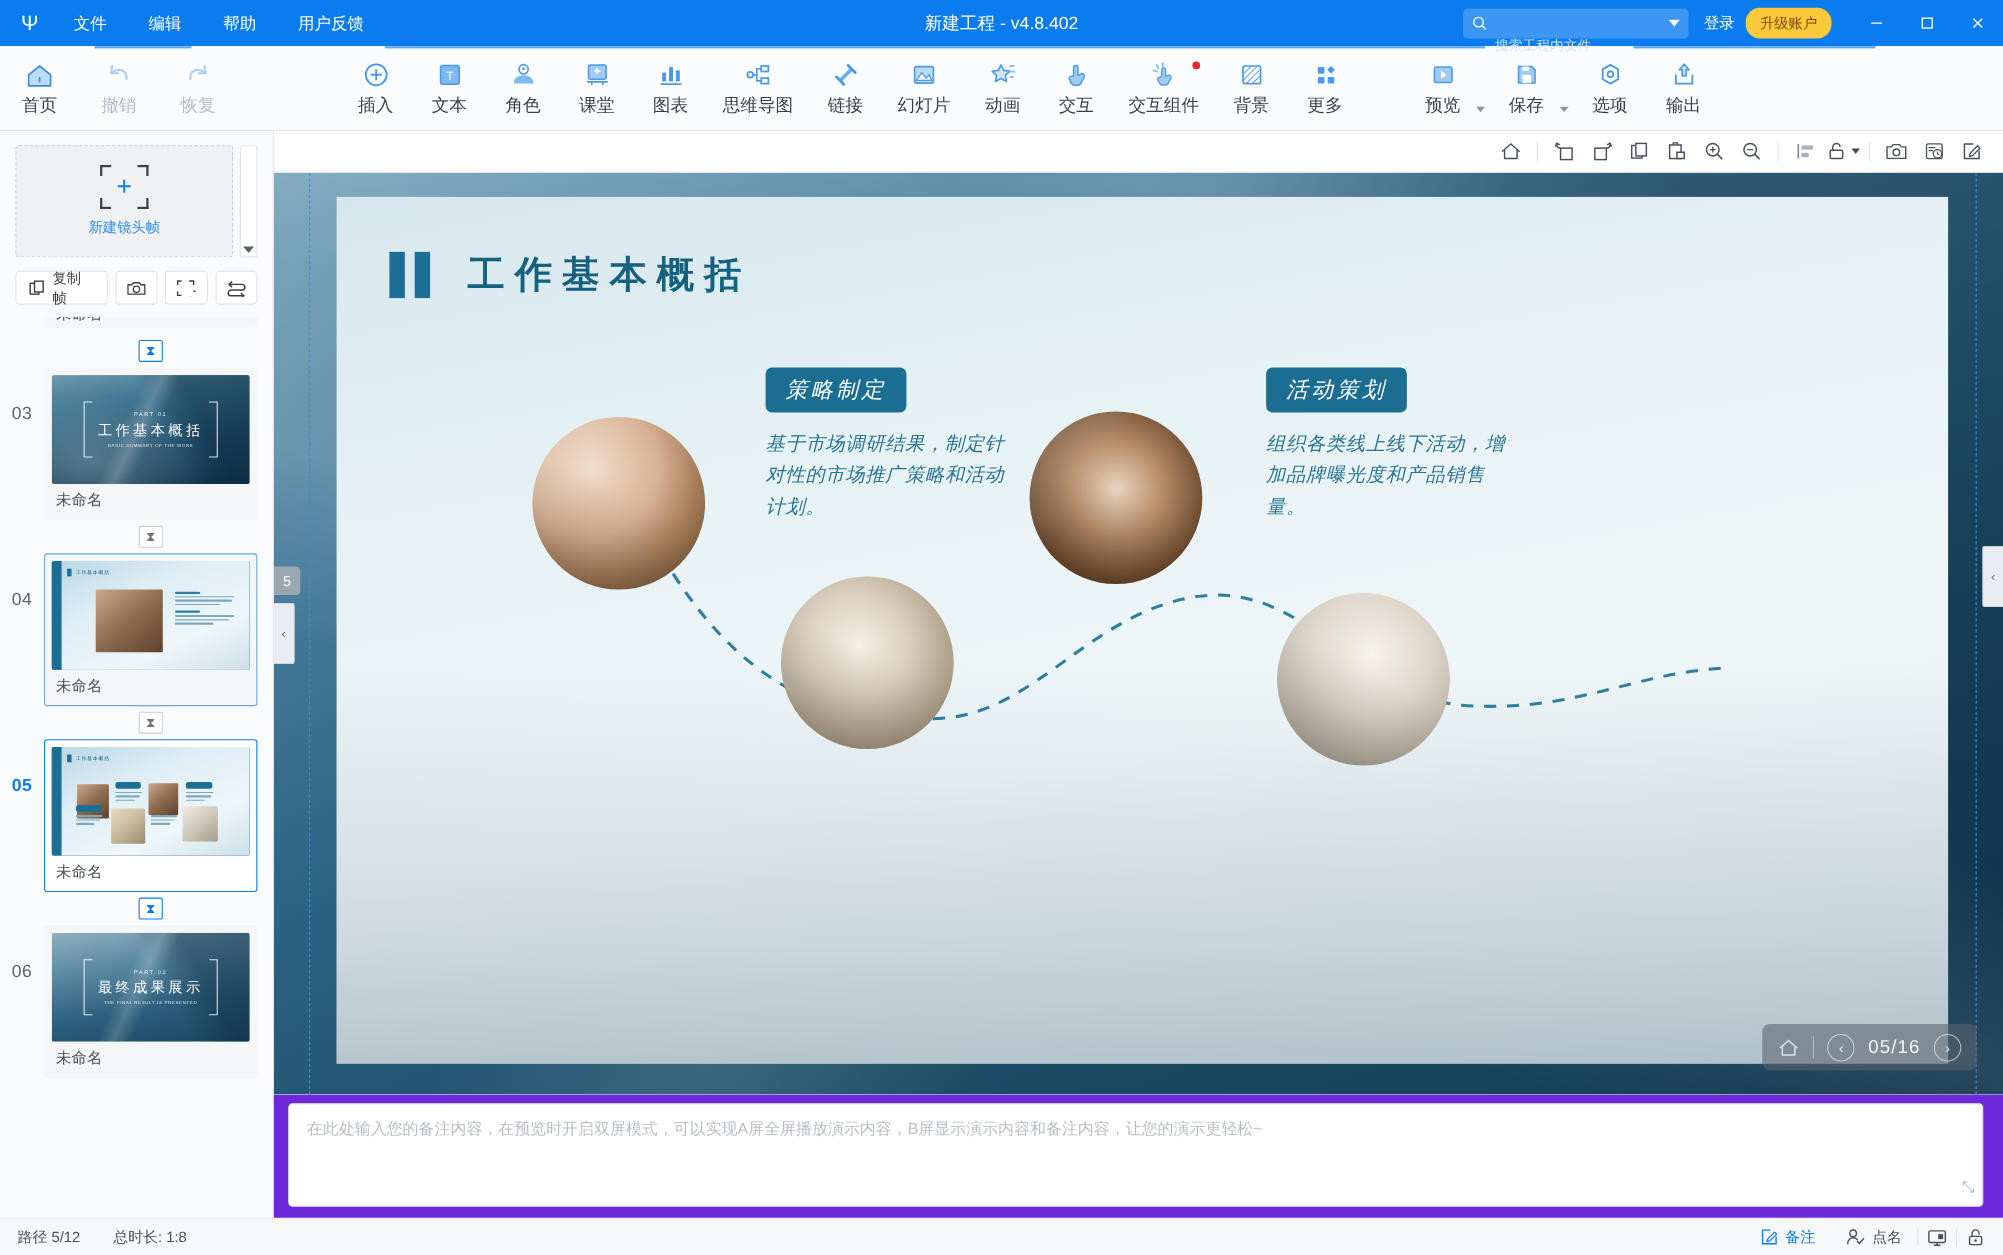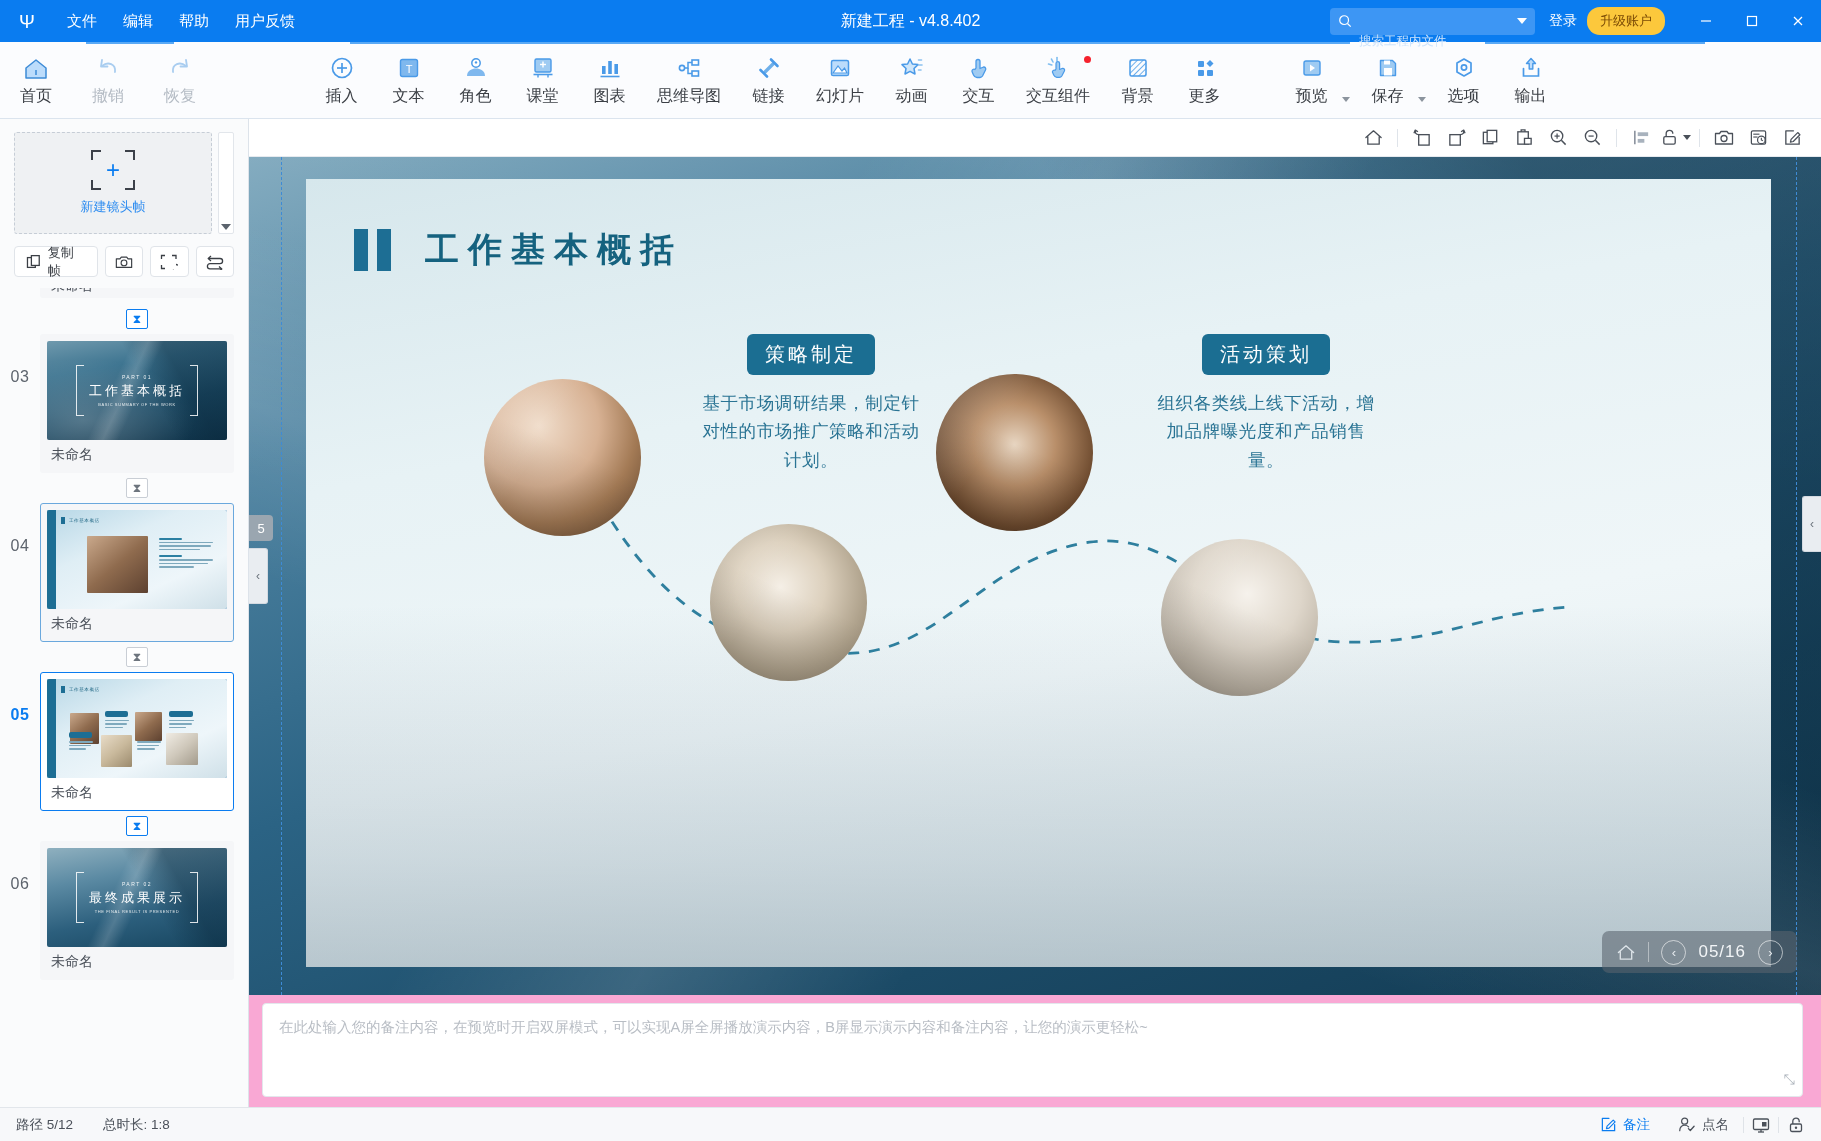--- a/index.html
+++ b/index.html
@@ -10,21 +10,21 @@
   }
   #app { position: relative; width: 1821px; height: 1141px; display: flex; flex-direction: column; }
 
   
   .titlebar {
     height: 42px; background: #0a7cf0; display: flex; align-items: center;
     color: #fff; flex: 0 0 42px; position: relative;
   }
   .logo-box { width: 54px; display: flex; align-items: center; justify-content: center; }
   .logo-glyph { font-size: 19px; color: #fff; font-weight: 400; line-height: 1; }
-  .menu-items { display: flex; gap: 0px; }
+  .menu-items { display: flex; gap: 12px; }
   .menu-item {
     font-size: 15px; color: #fff; padding: 6px 13px; cursor: default;
     white-space: nowrap; border-radius: 3px;
   }
   .title-center {
     position: absolute; left: 0; right: 0; text-align: center;
     font-size: 16px; color: #fff; pointer-events: none; font-weight: 400;
   }
   .title-right {
     margin-left: auto; display: flex; align-items: center; gap: 0px; padding-right: 0px;
@@ -217,21 +217,21 @@
   .cp-overlay { position:absolute; inset:0;
     background:
       linear-gradient(125deg, rgba(255,255,255,.18) 10%, transparent 40%),
       linear-gradient(25deg, rgba(0,0,0,.18), transparent 55%); }
 
   .pill {
     display: inline-block; background: #1b6e92; color: #fff; border-radius: 6px;
     padding: 7px 18px; font-size: 20px; letter-spacing: 3px; white-space: nowrap; font-weight: 500;
   }
   .desc { color: #2a7494; font-size: 17.5px; line-height: 1.62; letter-spacing: .6px; margin-top: 14px; }
-  .node.center-lbl { text-align: center; }
+  .node.center-lbl { text-align: left; font-style: italic; }
 
   .pagepill {
     position: absolute; right: 24px; bottom: 22px; height: 42px; background: rgba(90,100,110,.58);
     border-radius: 7px; display: flex; align-items: center; gap: 12px; padding: 0 14px; color: #e6ebef;
   }
   .pagepill .vline { width: 1px; height: 20px; background: rgba(255,255,255,.42); }
   .pagepill .num { font-size: 17px; letter-spacing: 1px; color: #f2f5f7; }
   .circ-btn { width: 25px; height: 25px; border-radius: 50%; border: 1.5px solid rgba(255,255,255,.6);
     display: flex; align-items: center; justify-content: center; font-size: 13px; }
 
@@ -240,21 +240,21 @@
     display: flex; align-items: center; justify-content: center; color: #6b737c; font-size: 12px;
     border-radius: 3px;
   }
 
   .zoom-badge {
     position:absolute; left: 0px; top: 358px; width: 24px; height: 26px; background: #9aa6b0; color:#fff;
     border-radius: 0 4px 4px 0; display:flex; align-items:center; justify-content:center; font-size: 13px;
   }
 
   
-  .notes-wrap { height: 112px; flex: 0 0 112px; background: #f9a8d4; padding: 8px 18px 10px 13px; display:flex; }
+  .notes-wrap { height: 112px; flex: 0 0 112px; background: #6d28d9; padding: 8px 18px 10px 13px; display:flex; }
   .notes-box {
     flex: 1; border: 1px solid #e3e7ec; border-radius: 4px; background: #fff; position: relative;
     padding: 13px 16px; font-size: 14.5px; color: #b8bdc4; line-height: 1.5;
   }
   .notes-resize { position:absolute; right: 7px; bottom: 6px; color:#aab1b9; font-size: 14px; transform: scaleX(-1); }
 
   
   .statusbar {
     height: 34px; flex: 0 0 34px; background: #f7f8fa; border-top: 1px solid #e2e6eb;
     display: flex; align-items: center; padding: 0 8px 0 16px; font-size: 13.5px; color: #4a5059; gap: 30px;

